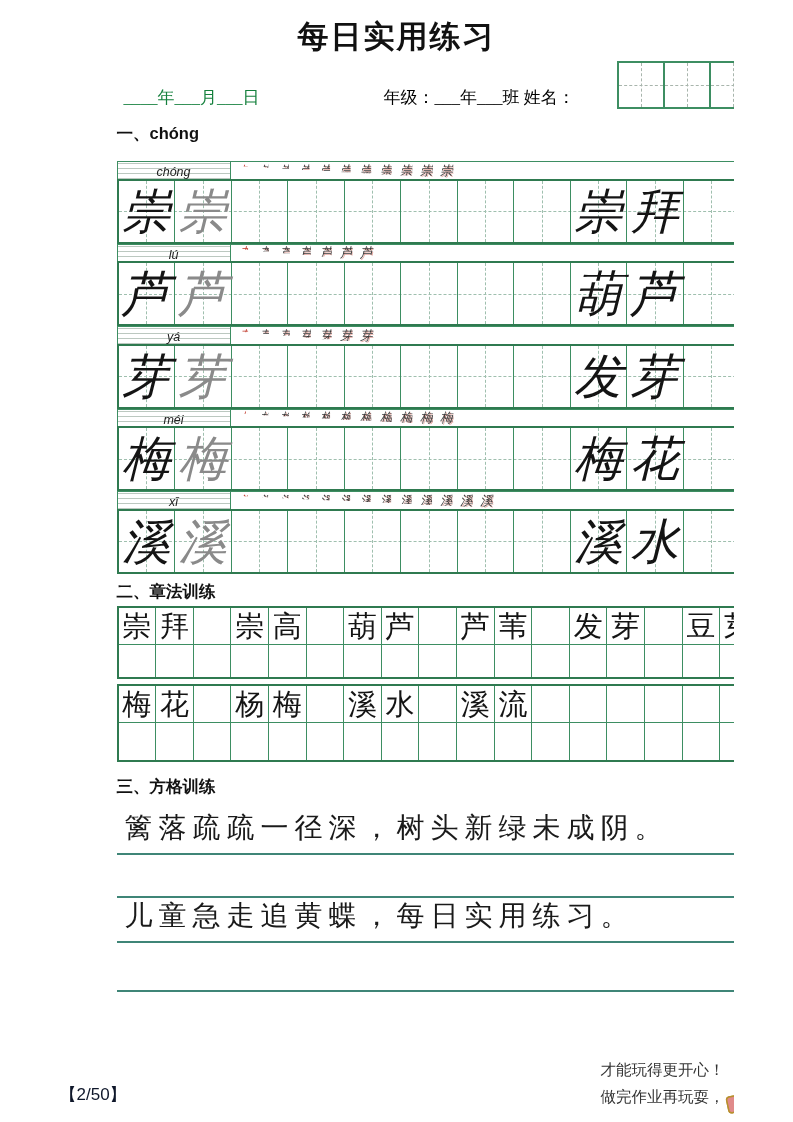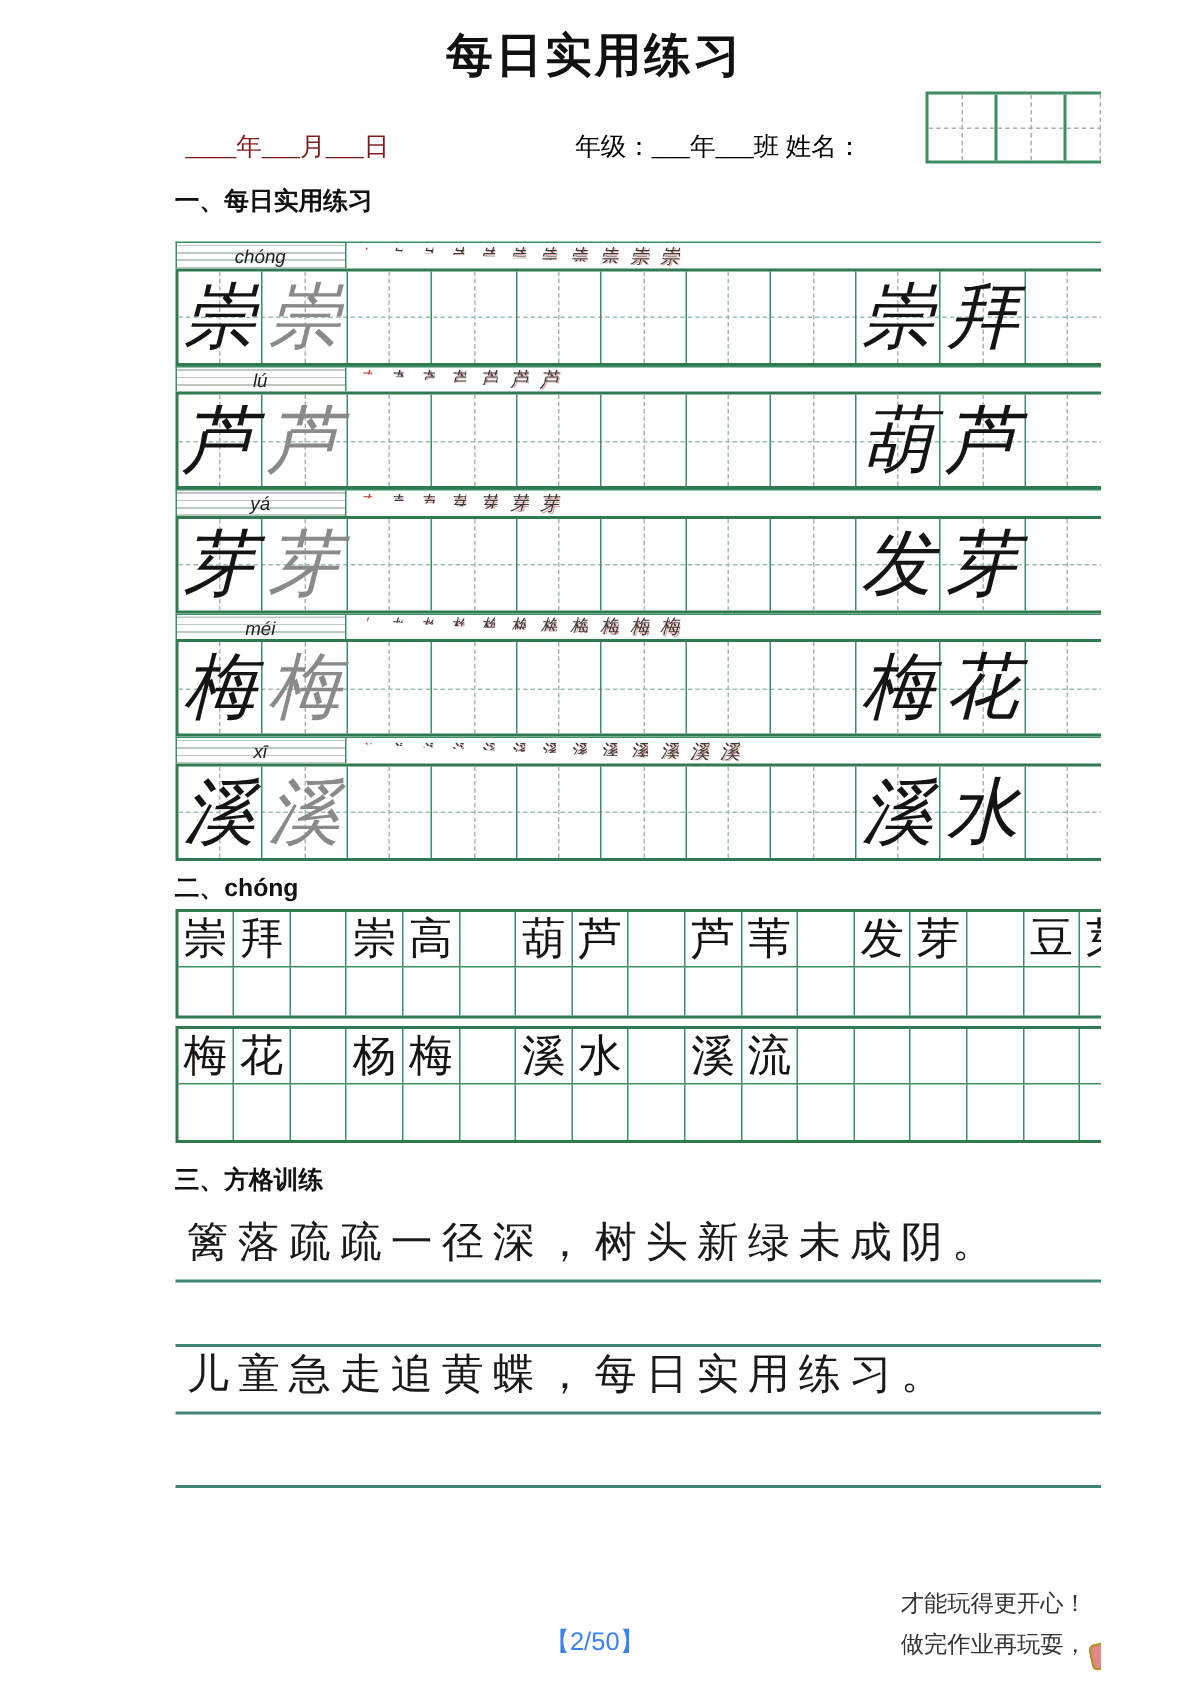--- a/index.html
+++ b/index.html
@@ -11,21 +11,21 @@
   }
   .hanzi { font-family:"Liberation Serif","DejaVu Serif",serif; }
 
   
   #page-title {
     position:absolute; top:16px; left:0; width:100%;
     text-align:center; font-size:31px; font-weight:bold; color:#111;
     letter-spacing:2px;
   }
   #date-line {
-    position:absolute; left:64px; top:86px; font-size:17px; color:#7f1d1d;
+    position:absolute; left:64px; top:86px; font-size:17px; color:#15803d;
     font-family:"Liberation Serif","DejaVu Serif",serif;
   }
   #class-line {
     position:absolute; left:324px; top:86px; font-size:17px; color:#000000;
     font-family:"Liberation Serif","DejaVu Serif",serif;
   }
   #name-grid {
     position:absolute; left:557px; top:61px; width:187px; height:48px;
     display:flex; border:2px solid #3d8e62; background:#fff;
   }
@@ -124,22 +124,22 @@
     font-size:28px; color:#1a1a1a; padding:0 0 6px 8px; letter-spacing:6px;
     font-family:Liberation Serif, serif; white-space:nowrap;
   }
   #comp-line-1 { top:813px; height:42px; }
   #comp-line-2 { top:856px; height:42px; }
   #comp-line-3 { top:899px; height:44px; }
   #comp-line-4 { top:944px; height:48px; }
 
   
   #page-indicator {
-    position:absolute; left:0; width:100%; top:1083px; text-align:center;
-    font-size:17px; color:#3b82f6; font-family:"Liberation Sans","DejaVu Sans",sans-serif;
+    position:absolute; left:0; width:100%; top:1083px; 
+    font-size:17px; color:#0f172a; font-family:"Liberation Sans","DejaVu Sans",sans-serif;
   }
   #motto {
     position:absolute; left:500px; top:1056px; width:165px; text-align:right;
     font-size:15.5px; line-height:27px; color:#333;
     font-family:"Liberation Serif","DejaVu Serif",serif;
   }
   #mascot { position:absolute; left:653px; top:1024px; width:138px; height:97px; }
 </style>
 </head>
 <body>
@@ -150,21 +150,21 @@
 
   <div id="date-line">____年___月___日</div>
   <div id="class-line">年级：___年___班 姓名：</div>
   <div id="name-grid">
       <div class="ngcell"></div>
       <div class="ngcell"></div>
       <div class="ngcell"></div>
       <div class="ngcell"></div>
     </div>
 
-  <div id="s1-title" class="section-title">一、每日实用练习</div>
+  <div id="s1-title" class="section-title">一、chóng</div>
   <div id="practice-rows">
       <div class="prow">
         <div class="prow-strip">
           <div class="pinyin-box"><span class="pinyin-label">chóng</span></div>
           <div class="stroke-area">
             <span class="stroke-glyph first" style="clip-path: inset(0px 41% 74.5% 0px);">崇</span>
             <span class="stroke-glyph" style="clip-path: inset(0px 36.9% 67.1% 0px);">崇</span>
             <span class="stroke-glyph" style="clip-path: inset(0px 32.8% 59.6% 0px);">崇</span>
             <span class="stroke-glyph" style="clip-path: inset(0px 28.7% 52.2% 0px);">崇</span>
             <span class="stroke-glyph" style="clip-path: inset(0px 24.6% 44.7% 0px);">崇</span>
@@ -348,21 +348,21 @@
           </div>
           <div class="pcell">
             <span class="ch hanzi">水</span>
           </div>
           <div class="pcell"></div>
           <div class="pcell"></div>
         </div>
       </div>
     </div>
 
-  <div id="s2-title" class="section-title">二、chóng</div>
+  <div id="s2-title" class="section-title">二、章法训练</div>
   <div id="sq-grid-a" class="sq-grid">
       <div class="sqcell hanzi">崇</div>
       <div class="sqcell hanzi">拜</div>
       <div class="sqcell hanzi"></div>
       <div class="sqcell hanzi">崇</div>
       <div class="sqcell hanzi">高</div>
       <div class="sqcell hanzi"></div>
       <div class="sqcell hanzi">葫</div>
       <div class="sqcell hanzi">芦</div>
       <div class="sqcell hanzi"></div>

